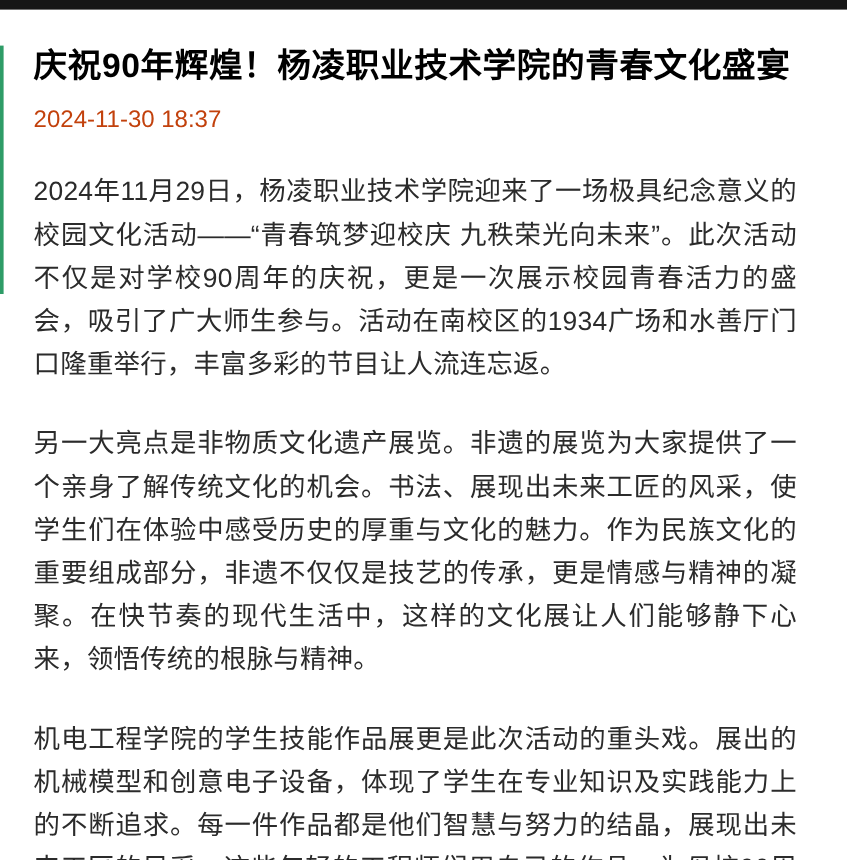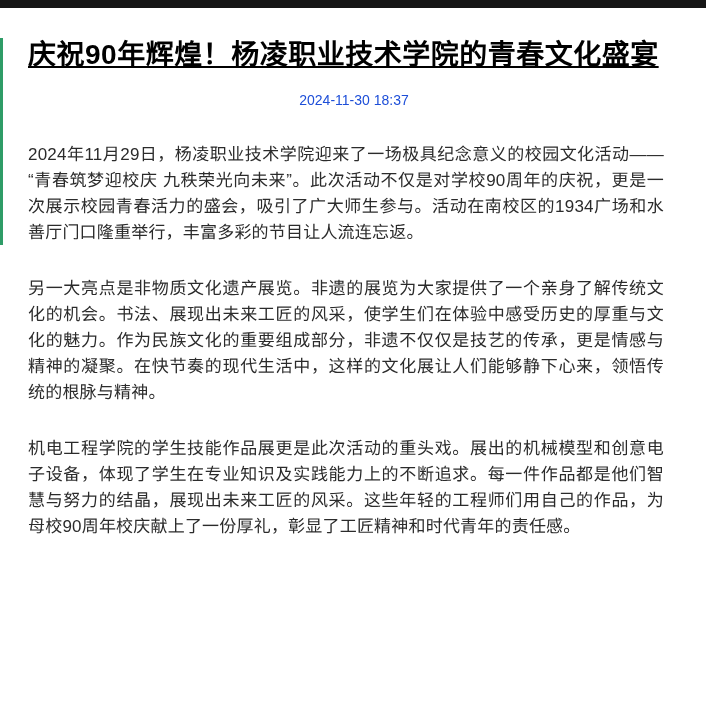--- a/index.html
+++ b/index.html
@@ -38,36 +38,34 @@
     box-sizing: border-box;
     padding: 0 26px 0 28px;
   }
   .article-title {
     margin: 28px 0 0 0;
     font-size: 28px;
     line-height: 38px;
     font-weight: bold;
     color: #000000;
     letter-spacing: 0.5px;
-    text-decoration: underline;
   }
   .article-date {
     margin-top: 18px;
-    font-size: 14px;
+    font-size: 20px;
     line-height: 16px;
-    color: #1d4ed8;
-    text-align: center;
+    color: #c2410c;
   }
   .article-body {
     margin-top: 34px;
   }
   .article-body p {
     margin: 0 16px 30px 0;
-    font-size: 17px;
-    line-height: 26px;
+    font-size: 22px;
+    line-height: 36px;
     color: #2b2b2b;
     text-align: justify;
     letter-spacing: 0.2px;
   }
 </style>
 </head>
 <body>
 
 <div class="top-bar"></div>
 

